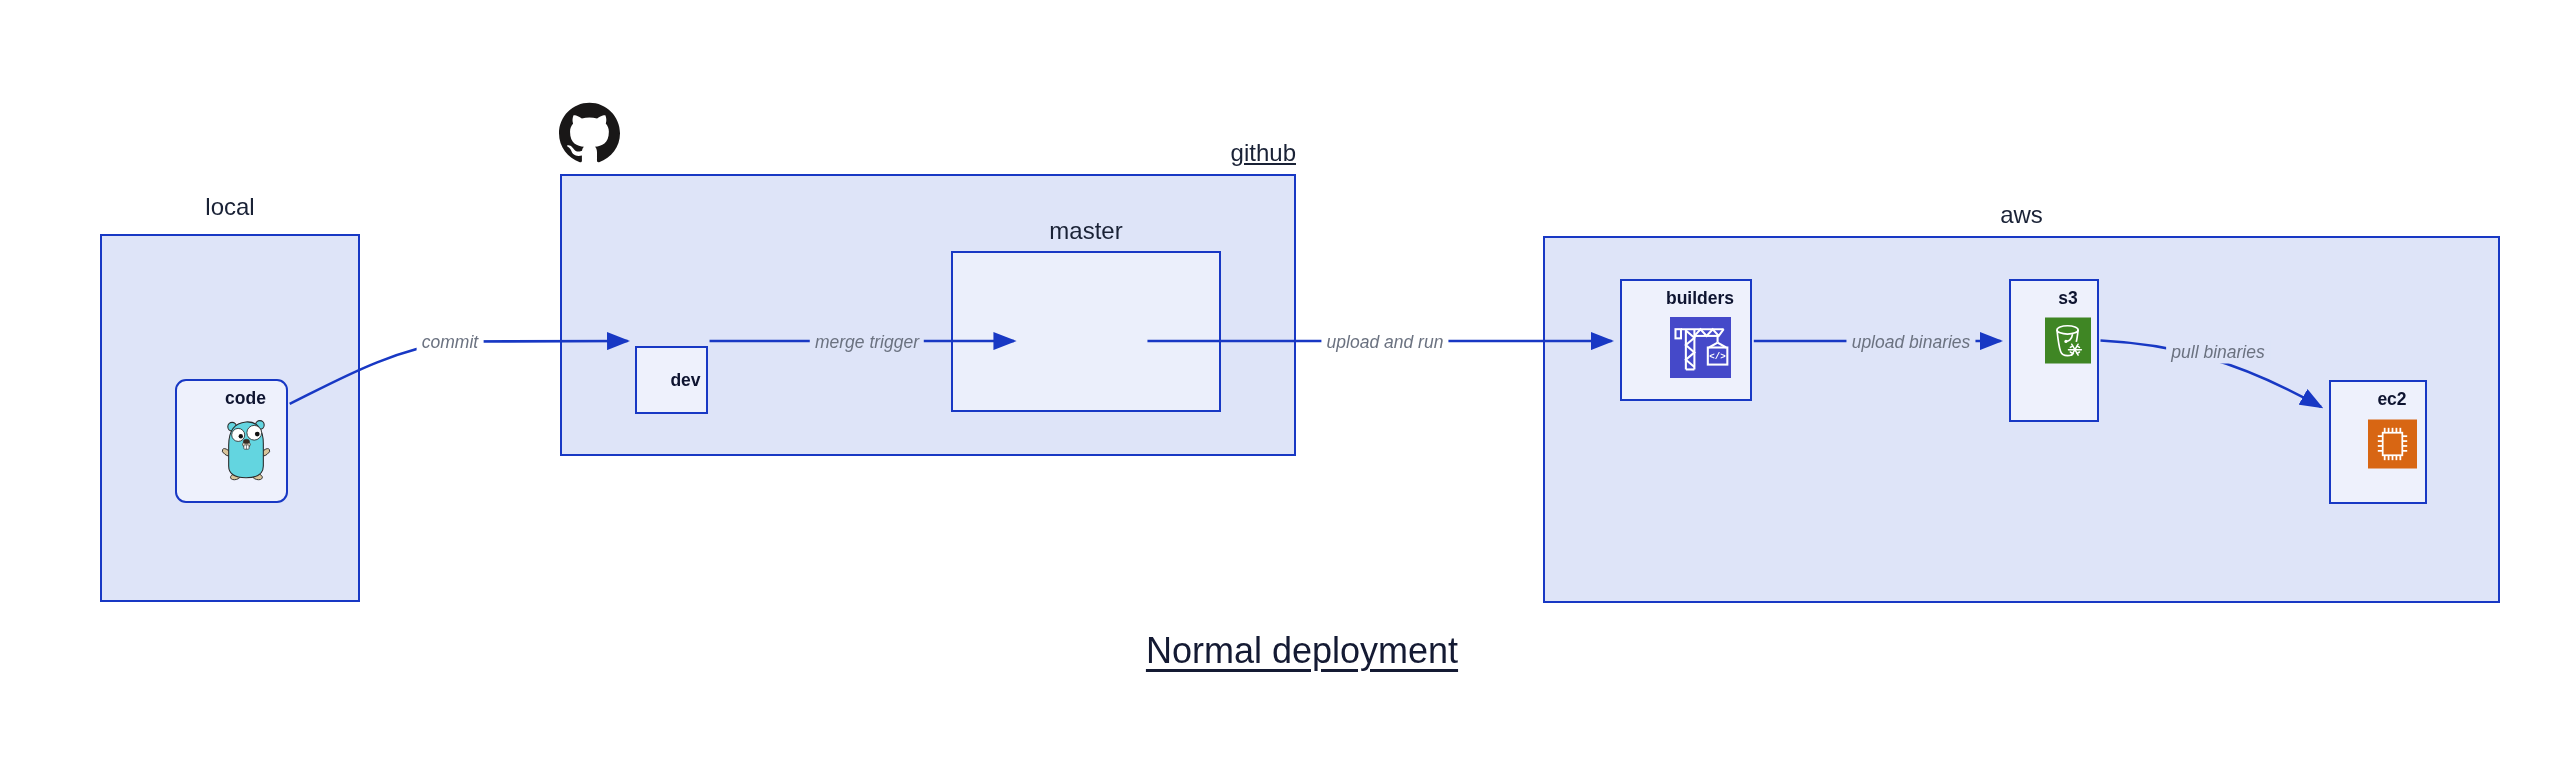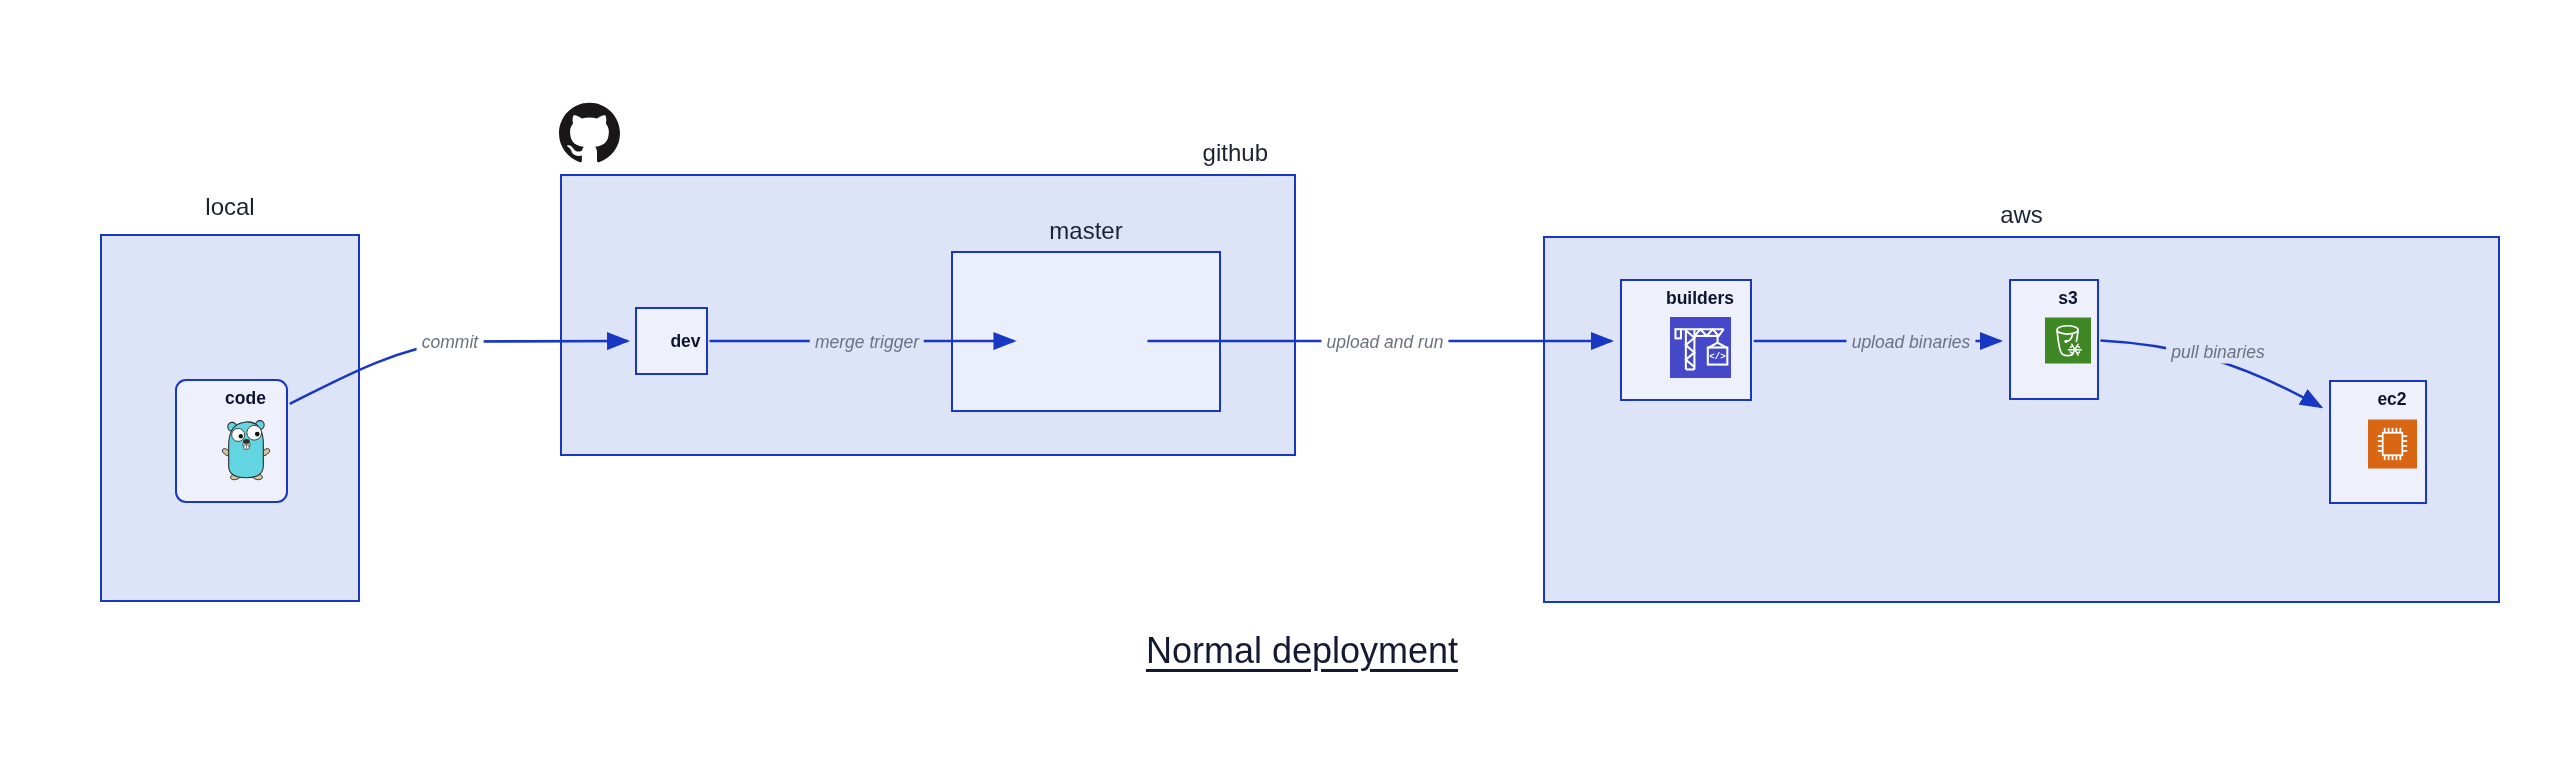--- a/index.html
+++ b/index.html
@@ -50,21 +50,21 @@
     padding-left: 28px;
   }
   .node.lighter { background: #f4f6fd; }
   .node-label {
     font-size: 17.5px;
     font-weight: bold;
     color: #0e1430;
     margin-top: 7.2px;
     white-space: nowrap;
   }
-  .node.center-label { justify-content: center; }
+  .node.center-label { justify-content: center; margin-top: 39px; }
   .node.center-label .node-label { margin-top: 0; }
   .node-icon { margin-top: 8.2px; }
 
   .icon-tile {
     display: flex;
     align-items: center;
     justify-content: center;
   }
 
   
@@ -107,31 +107,31 @@
     text-decoration: underline;
     text-decoration-thickness: 3.1px;
     text-underline-offset: 6.2px;
     z-index: 2;
   }
 
   
   #group-local   { left: 100px;  top: 234px; width: 260px;  height: 368px; }
   #label-local   { left: 100px;  top: 192px; width: 260px; }
   #group-github  { left: 560px; top: 174px; width: 736px; height: 282px; }
-  #label-github  { left: 1062px; top: 138px; width: 206px; }
+  #label-github  { left: 1090px; top: 138px; width: 206px; text-decoration: underline; }
   #group-master  { left: 951px; top: 251px; width: 270px;  height: 161px; }
   #label-master  { left: 951px; top: 216px; width: 270px; }
   #group-aws     { left: 1543px; top: 236px; width: 957px; height: 367px; }
   #label-aws     { left: 1543px; top: 200px; width: 957px; }
 
   #node-code      { left: 175px;  top: 379px; width: 113px; height: 124px; border-radius: 11px; }
   #node-dev       { left: 635px; top: 307px; width: 73px; height: 68px; }
   #node-workflows { left: 1023px; top: 325px; width: 124px; height: 71px; }
   #node-builders  { left: 1620px; top: 279px; width: 132px; height: 122px; }
-  #node-s3        { left: 2009px; top: 279px; width: 90px; height: 121px; }
+  #node-s3        { left: 2009px; top: 279px; width: 90px; height: 143px; }
   #node-ec2       { left: 2329px; top: 380px; width: 98px; height: 124px; text-align: center; }
 
   #edge-label-commit          { left: 450px;  top: 342px; }
   #edge-label-merge-trigger   { left: 867px; top: 342px; }
   #edge-label-upload-and-run  { left: 1385px; top: 342px; }
   #edge-label-upload-binaries { left: 1883px; top: 342px; margin-left: 28px; }
   #edge-label-pull-binaries   { left: 2218px; top: 352px; }
 </style>
 </head>
 <body>

